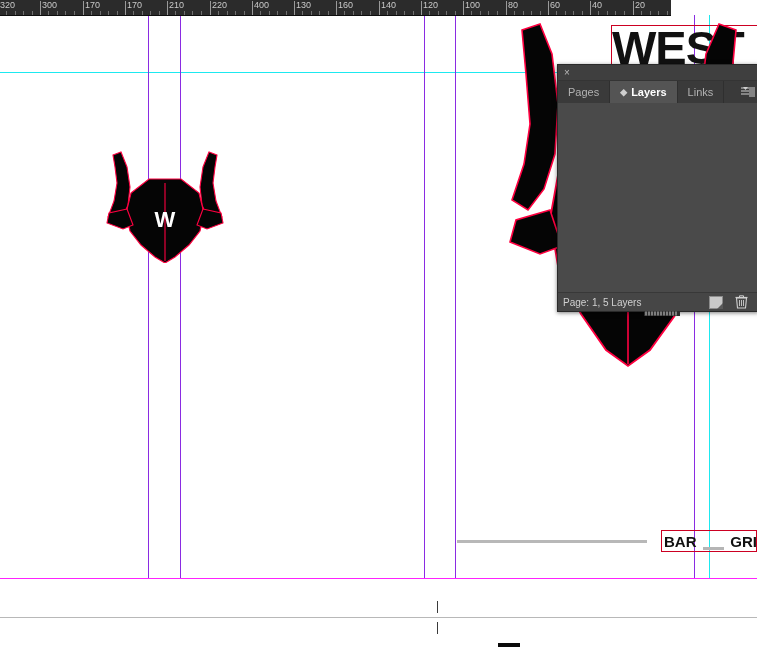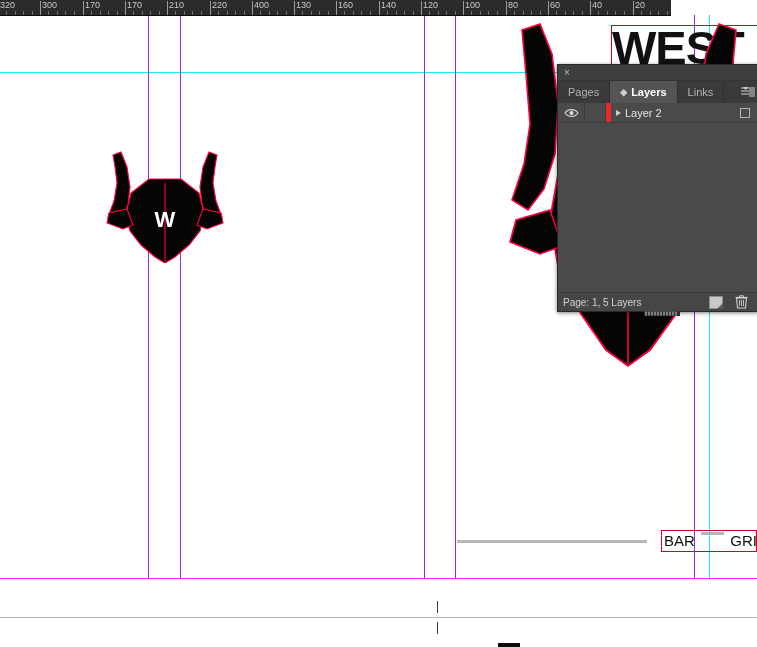--- a/index.html
+++ b/index.html
@@ -52,22 +52,22 @@
     border:1px solid #cc0022;z-index:17;box-sizing:border-box;
   }
 
   
   #bargri-frame{
     position:absolute;left:661px;top:530px;width:96px;height:22px;
     border:1px solid #cc0022;box-sizing:border-box;z-index:19;
   }
   #bargri{
     position:absolute;left:664px;top:532px;height:18px;width:93px;z-index:20;
-    display:flex;align-items:flex-start;gap:6px;
-    font-family:"Liberation Sans", sans-serif;font-weight:normal;font-size:15px;color:#111;
+    display:flex;align-items:flex-end;gap:6px;
+    font-family:"Liberation Sans", sans-serif;font-weight:bold;font-size:15px;color:#111;
     white-space:nowrap;overflow:hidden;
   }
   #bargri .dash{display:inline-block;width:26px;height:3px;background:#b5b5b5;}
   #hrule{position:absolute;left:457px;top:540px;width:190px;height:3px;background:#b8b8b8;z-index:16;}
 
   
   #layers-panel{
     position:absolute;left:557px;top:64px;width:200px;height:246px;
     background:#464646;border:1px solid #2a2a2a;z-index:60;
     font-family:"Liberation Sans", sans-serif;color:#d6d6d6;
@@ -312,38 +312,20 @@
     <div id="panel-filler"></div>
     <svg id="panel-menu" viewBox="0 0 14 12">
       <path d="M0 2 L8 2 M0 5 L8 5 M0 8 L8 8" stroke="#cfcfcf" stroke-width="1.2"></path>
       <path d="M9 1 L9 11 M11 1 L11 11 M13 1 L13 11" stroke="#cfcfcf" stroke-width="1"></path>
       <path d="M2 1 L7 1 L4.5 4 Z" fill="#cfcfcf"></path>
     </svg>
   </div>
 
   <div id="layer-list">
 
-    <div class="layer-row">
-      <div class="col-eye">
-        <svg width="15" height="10" viewBox="0 0 15 10">
-          <path d="M1 5 C4 0.5 11 0.5 14 5 C11 9.5 4 9.5 1 5 Z" fill="none" stroke="#d8d8d8" stroke-width="1.1"></path>
-          <circle cx="7.5" cy="5" r="2.1" fill="#d8d8d8"></circle>
-        </svg>
-      </div>
-      <div class="col-lock"></div>
-      <div class="col-swatch" style="background:#e8272c;"></div>
-      <div class="col-name">
-        <span class="disc"></span>
-        <span>Layer 2</span>
-      </div>
-      <div class="col-pen"></div>
-      <div class="col-target">
-        <span class="target-box"></span>
-      </div>
-    </div>
 
 
   </div>
 
   <div id="panel-status">
     <span>Page: 1, 5 Layers</span>
     <span class="spacer"></span>
     <svg width="14" height="13" viewBox="0 0 14 13" style="margin-right:12px;">
       <rect x="0.5" y="0.5" width="13" height="12" fill="#c9c9c9" stroke="#8c8c8c"></rect>
       <path d="M8 13 L14 13 L14 7 Z" fill="#5a5a5a"></path>

